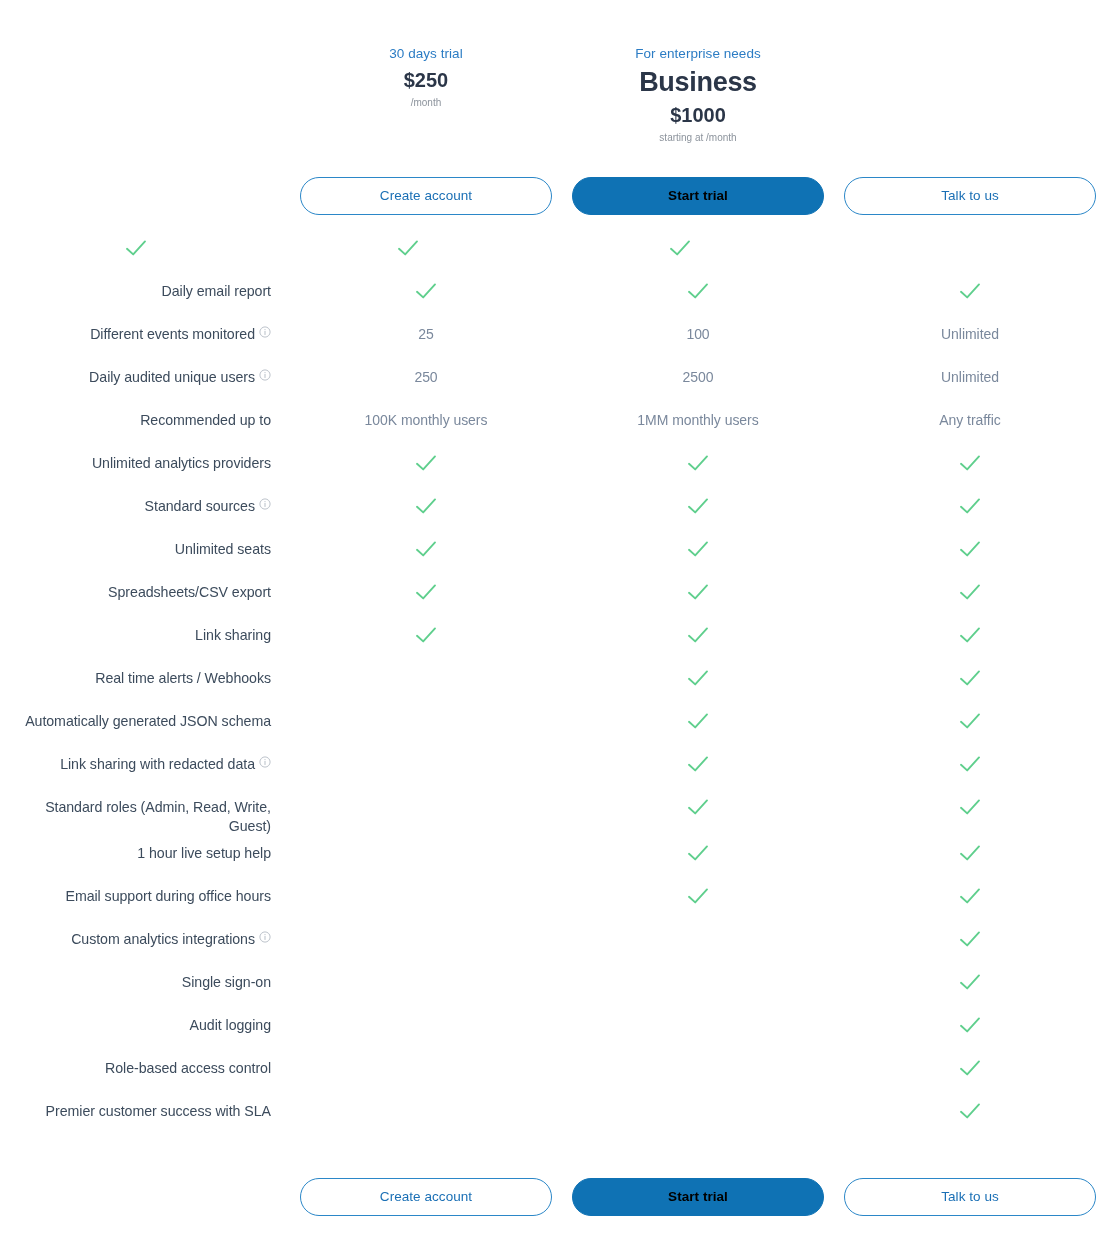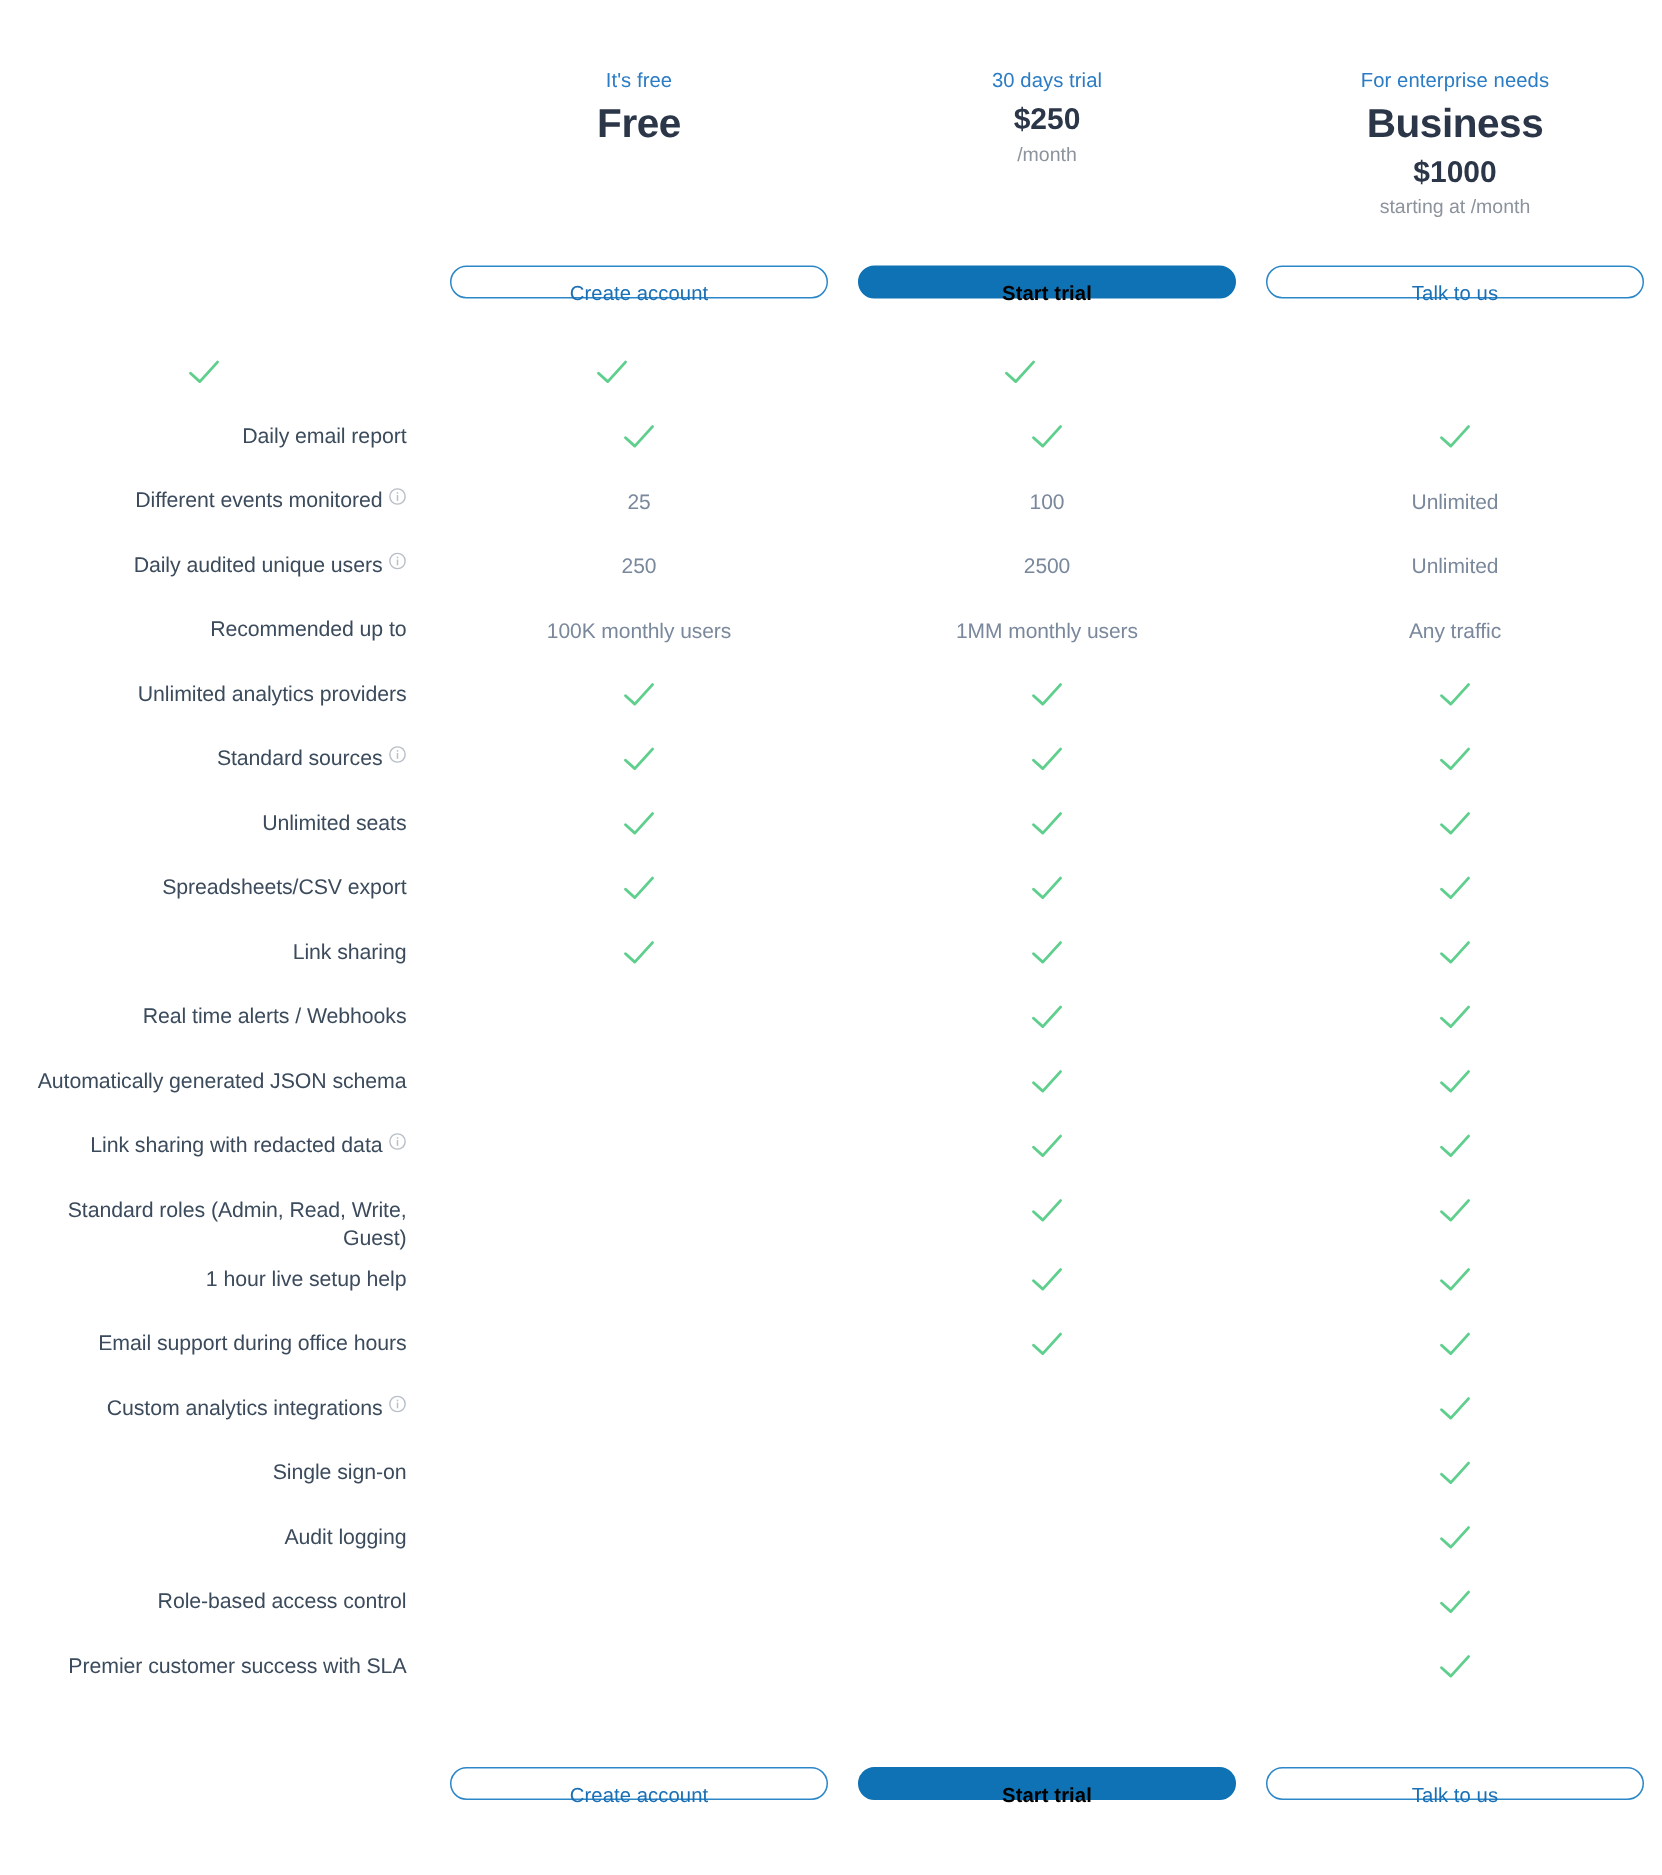--- a/index.html
+++ b/index.html
@@ -58,36 +58,36 @@
     margin-top: 1px;
   }
   .plan-price {
     font-size: 20px;
     font-weight: bold;
     color: #2b3648;
     line-height: 28px;
     margin-top: 2px;
   }
   .plan-price-note {
-    font-size: 13px;
+    font-size: 10px;
     color: #8c939c;
     line-height: 17px;
   }
   .plan-head-inner { padding: 0 8px; }
 
   
   .cta-row { margin-top: 0; }
   .cta-row.top { position: absolute; top: 177px; left: 0; width: 100%; }
   .cta-row.bottom { position: absolute; top: 1178px; left: 0; width: 100%; }
 
   .btn {
     display: block;
     width: 252px;
     margin: 0 auto;
-    height: 22px;
+    height: 38px;
     line-height: 36px;
     border-radius: 19px;
     font-size: 13.5px;
     text-align: center;
     cursor: pointer;
     font-family: "Liberation Sans", sans-serif;
     letter-spacing: 0.05px;
     padding: 0;
   }
   .btn-outline {
@@ -147,28 +147,20 @@
   svg.info-svg { display: block; }
 </style>
 </head>
 <body>
 
 <div class="pricing-table">
 
   <div class="grid-row header-row">
     <div class="col-label"></div>
 
-    <div class="col-plan">
-      <div class="plan-head-inner">
-        <div class="plan-eyebrow">It's free</div>
-        <div class="plan-name">Free</div>
-        <div class="plan-price"></div>
-        <div class="plan-price-note"></div>
-      </div>
-    </div>
 
     <div class="col-plan">
       <div class="plan-head-inner">
         <div class="plan-eyebrow">30 days trial</div>
         <div class="plan-price">$250</div>
         <div class="plan-price-note">/month</div>
       </div>
     </div>
 
     <div class="col-plan">

